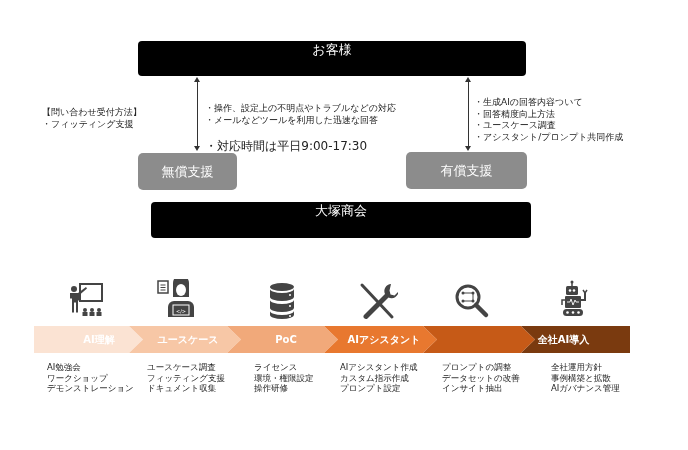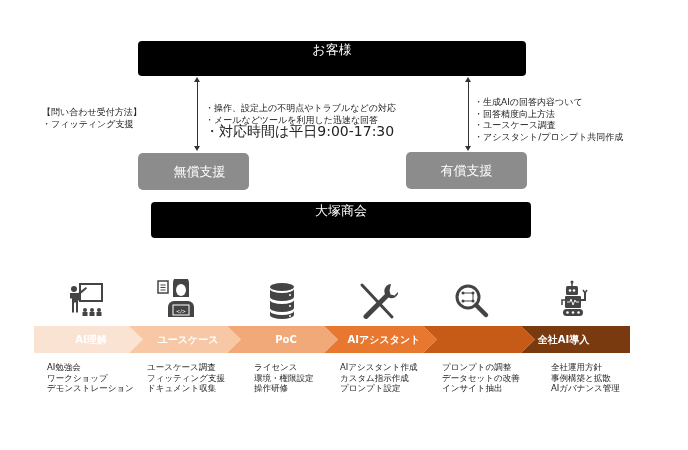--- a/index.html
+++ b/index.html
@@ -55,31 +55,31 @@
 </div>
 
 <div class="abs note" style="left:42px; top:107px;">
   <div>【問い合わせ受付方法】</div>
   <div>・フィッティング支援</div>
 </div>
 
 <div class="abs note" style="left:205px; top:103px;">
   <div>・操作、設定上の不明点やトラブルなどの対応</div>
   <div>・メールなどツールを利用した迅速な回答</div>
-  <div style="font-size:14px;">・対応時間は平日9:00-17:30</div>
+  <div style="font-size:12px;margin-top:15px;">・対応時間は平日9:00-17:30</div>
 </div>
 
 <div class="abs note" style="left:474px; top:97px;">
   <div>・生成AIの回答内容ついて</div>
   <div>・回答精度向上方法</div>
   <div>・ユースケース調査</div>
   <div>・アシスタント/プロンプト共同作成</div>
 </div>
 
-<div class="abs box-gray" style="left:138px; top:153px; width:99px; height:37px;padding-left:12px;">
+<div class="abs box-gray" style="left:138px; top:153px; width:99px; height:37px;">
   <span>無償支援</span>
 </div>
 <div class="abs box-gray" style="left:406px; top:152px; width:121px; height:37px;">
   <span>有償支援</span>
 </div>
 
 <div class="abs box-black" style="left:151px; top:202px; width:380px; height:36px;">
   <span>大塚商会</span>
 </div>
 
@@ -153,21 +153,21 @@
 
 <div class="chev-band">
   <svg width="596" height="27" style="position:absolute; left:0; top:0;">
     <polygon points="0,0 95,0 109,13.5 95,27 0,27" fill="#fbe3d3"></polygon>
     <polygon points="95,0 193,0 207,13.5 193,27 95,27 109,13.5" fill="#f7c7a6"></polygon>
     <polygon points="193,0 290,0 304,13.5 290,27 193,27 207,13.5" fill="#f1a97a"></polygon>
     <polygon points="290,0 389,0 403,13.5 389,27 290,27 304,13.5" fill="#e8782f"></polygon>
     <polygon points="389,0 487,0 501,13.5 487,27 389,27 403,13.5" fill="#c65a17"></polygon>
     <polygon points="487,0 596,0 596,27 487,27 501,13.5" fill="#7a3a0f"></polygon>
   </svg>
-  <div class="chev" style="left:4px; width:106px;">
+  <div class="chev" style="left:12px; width:106px;">
     <span>AI理解</span>
   </div>
   <div class="chev" style="left:104px; width:100px;">
     <span>ユースケース</span>
   </div>
   <div class="chev" style="left:203px; width:98px;">
     <span>PoC</span>
   </div>
   <div class="chev" style="left:300px; width:100px;">
     <span>AIアシスタント</span>

